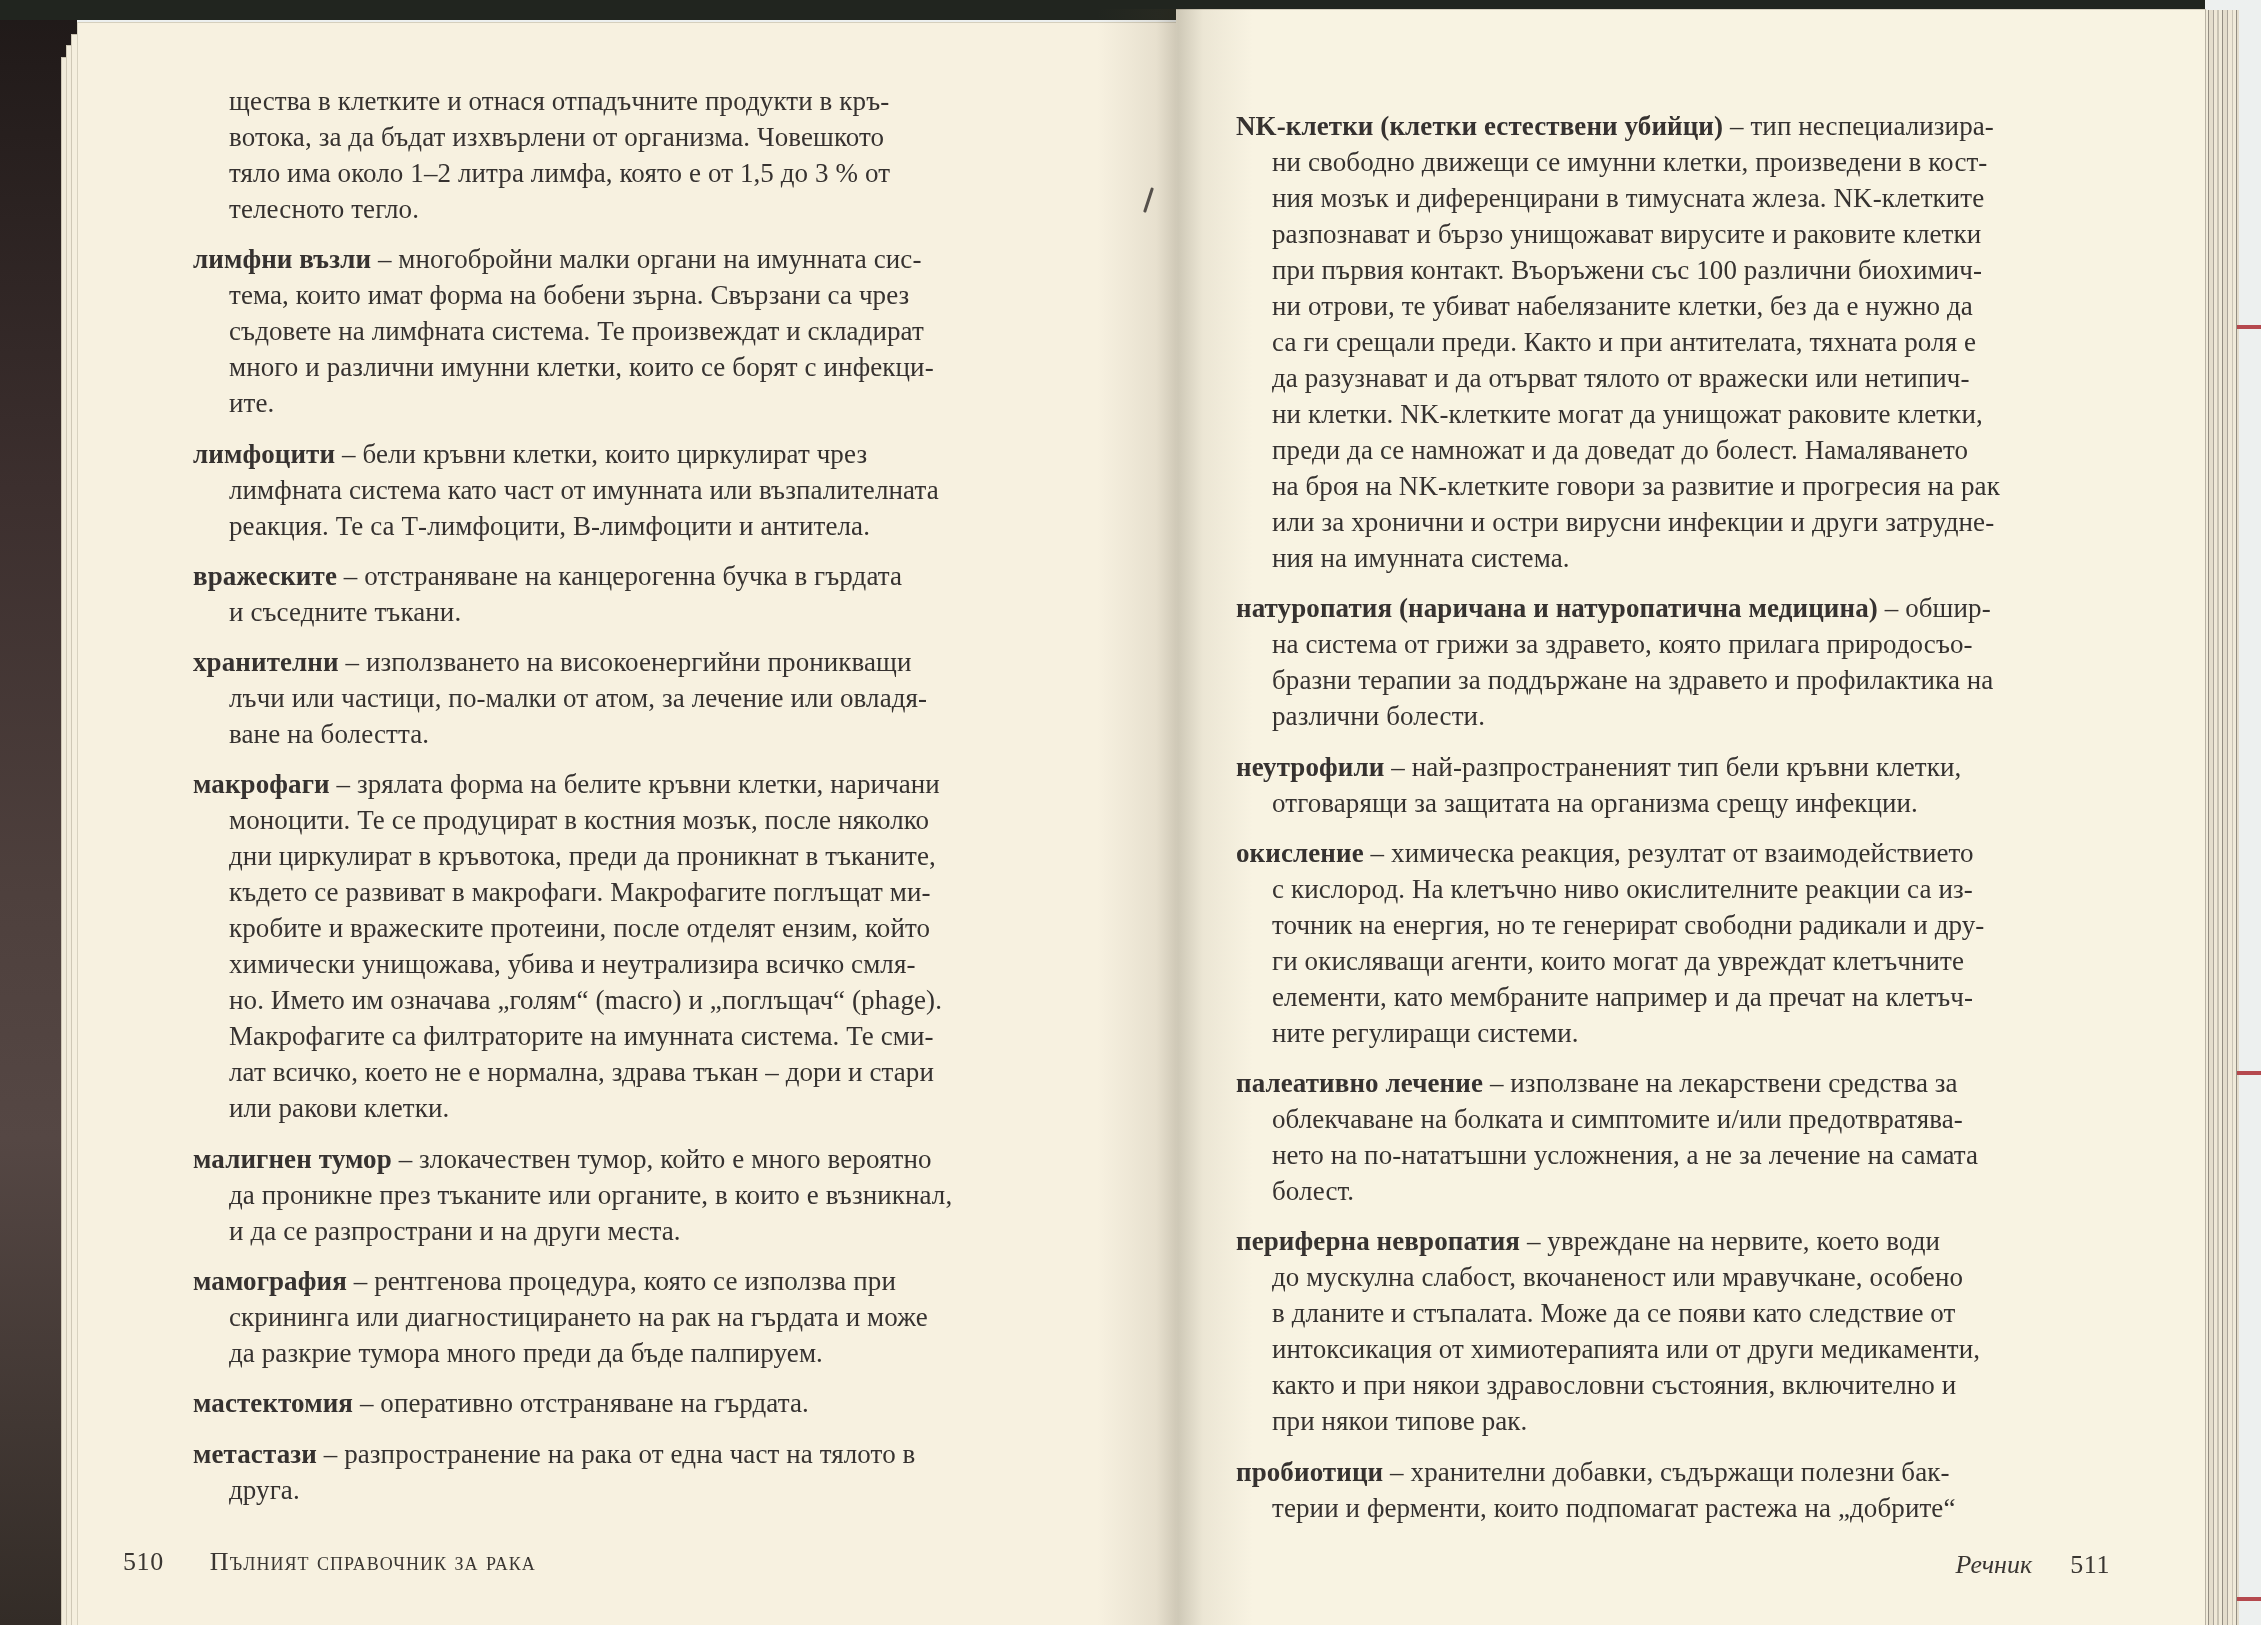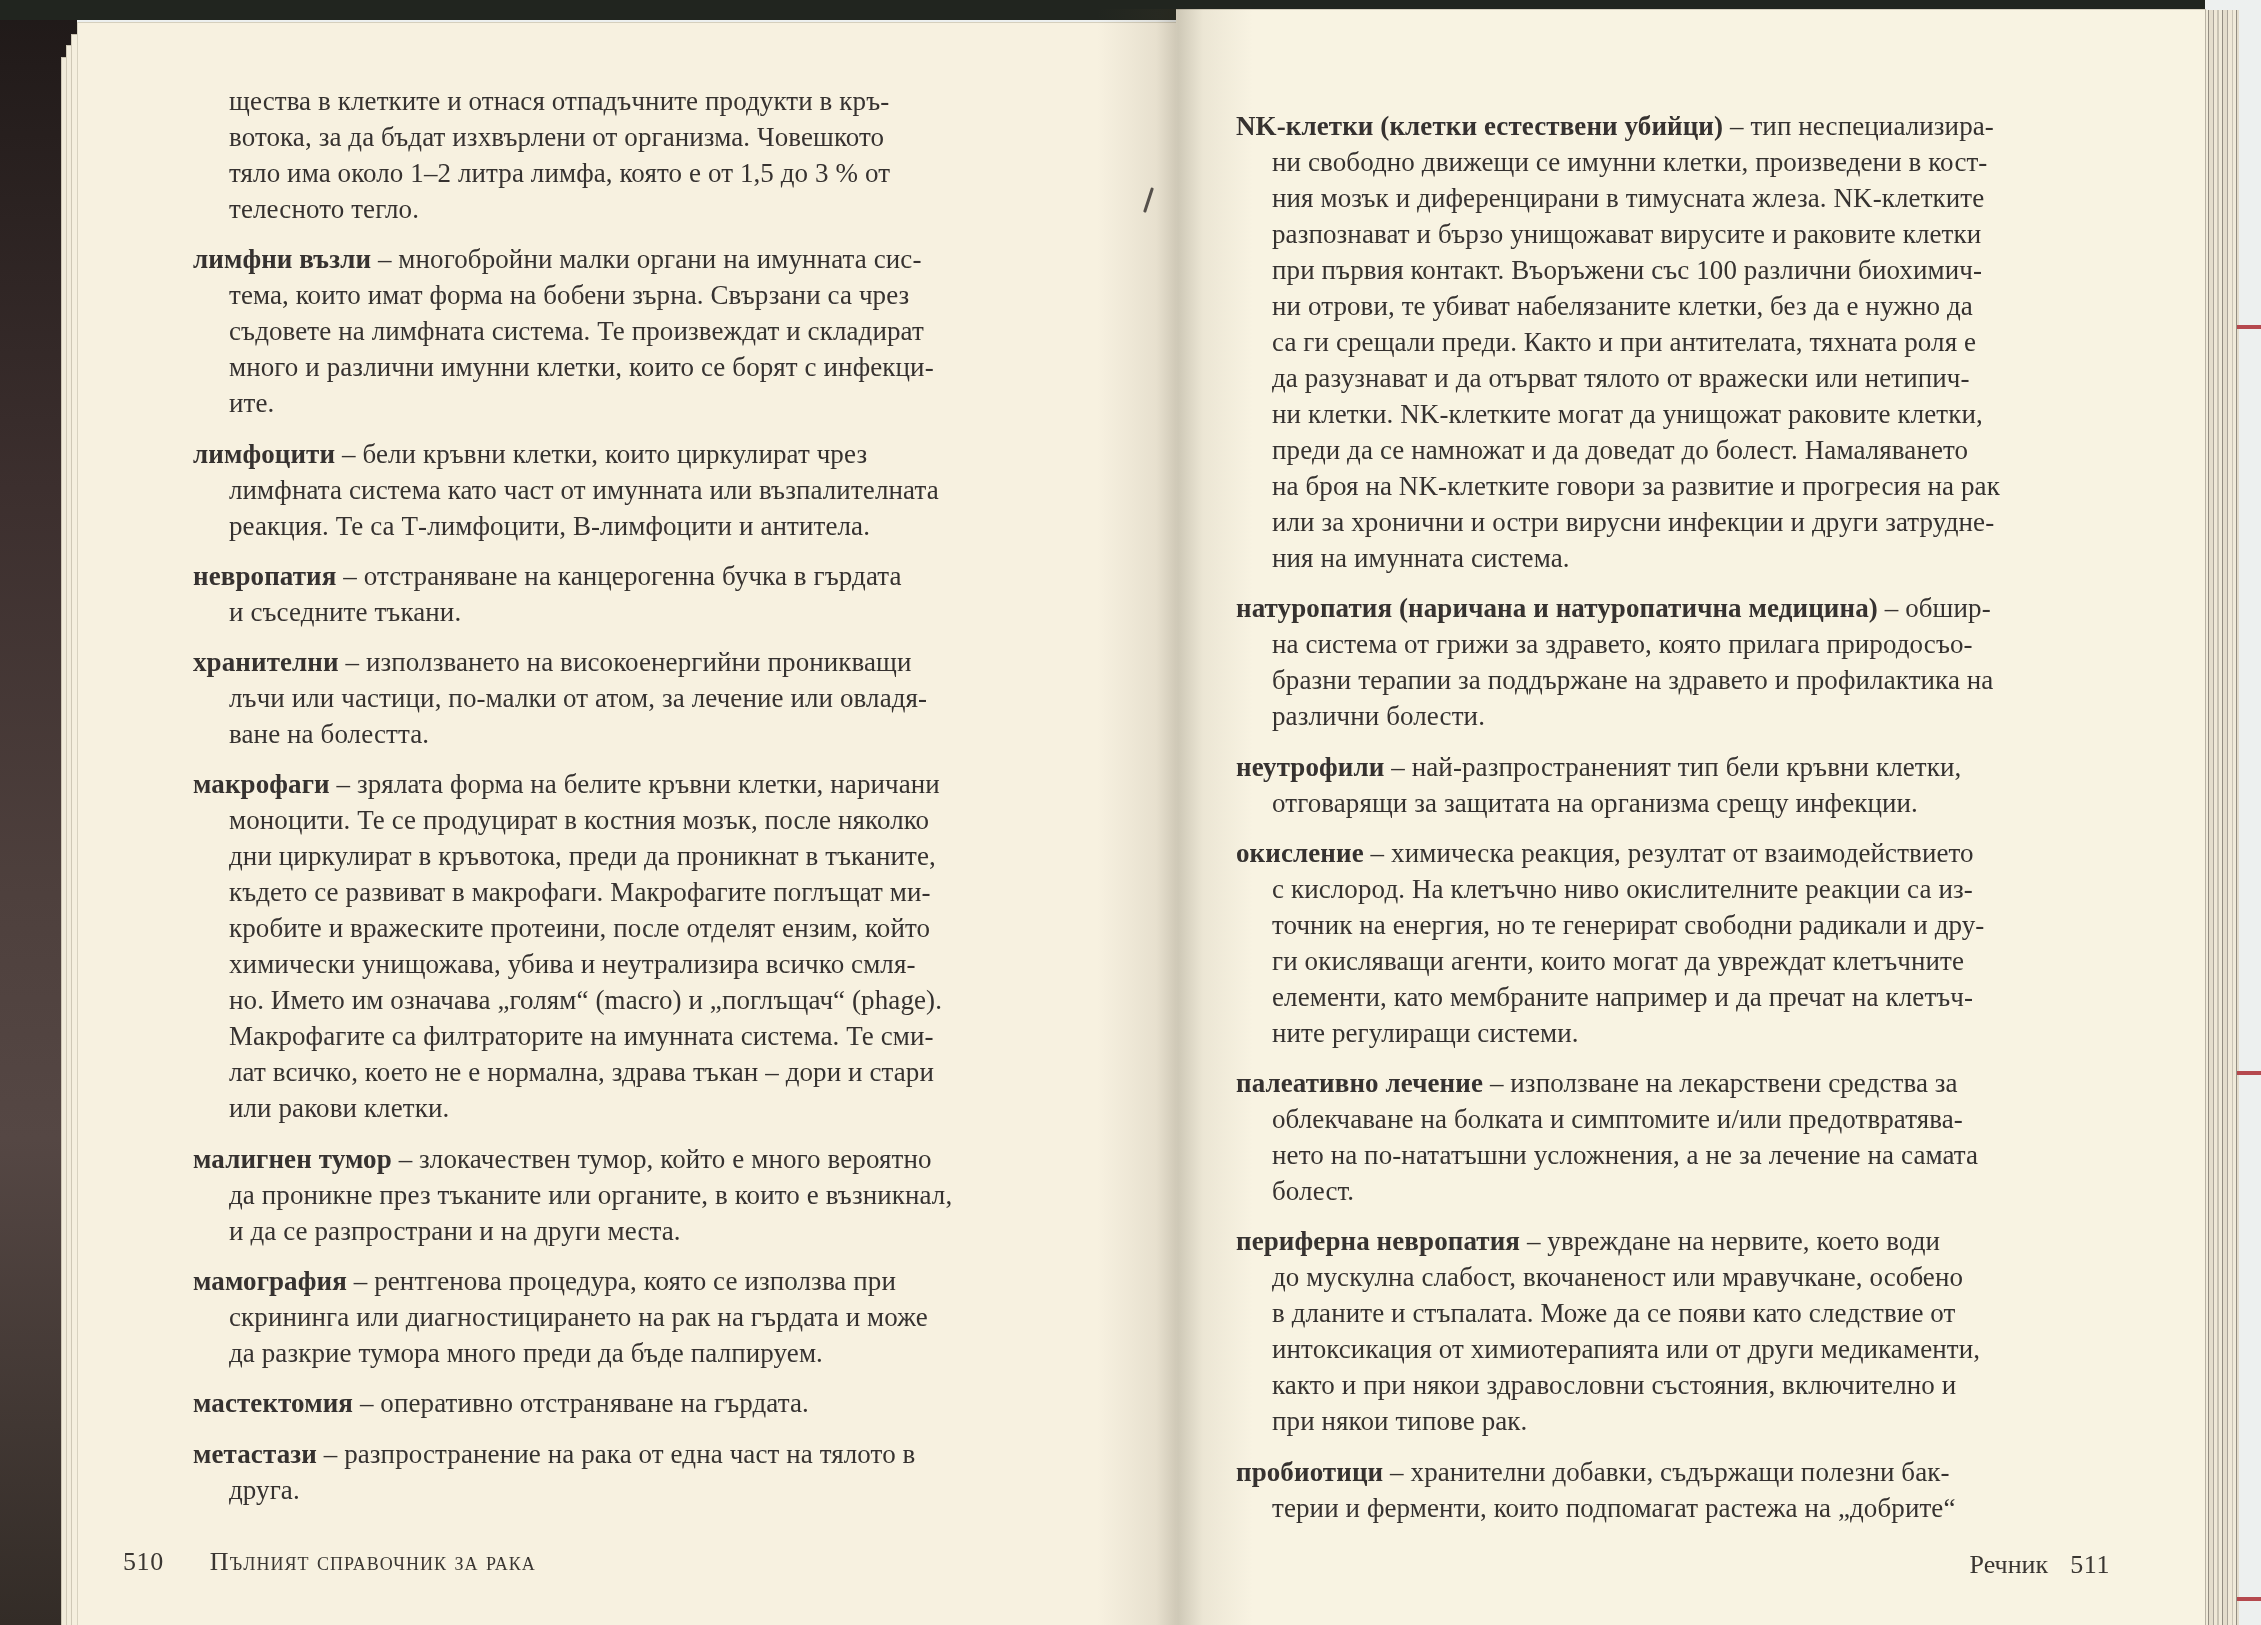--- a/index.html
+++ b/index.html
@@ -62,21 +62,21 @@
   .entry.flush{text-indent:0;}
   .entry b{font-weight:700;}
   .entry .body{white-space:pre-line;}
   .footer{
     position:absolute;font-size:26px;color:#3a3632;white-space:nowrap;
   }
   .footer-left{left:123px;top:1547px;}
   .footer-right{left:1558px;top:1550px;width:552px;text-align:right;}
   .pageno{letter-spacing:0.6px;text-align:center;}
   .booktitle{font-variant:small-caps;letter-spacing:1px;margin-left:46px;}
-  .sectiontitle{margin-right:22px;}
+  .sectiontitle{font-style:italic;margin-right:38px;}
 </style>
 </head>
 <body>
 
 <div class="cover-spine"></div>
 <div class="top-shadow"></div>
 <div class="stack-right"></div>
 <div class="red-line" style="top:325px"></div>
 <div class="red-line" style="top:1071px"></div>
 <div class="red-line" style="top:1597px"></div>
@@ -95,21 +95,21 @@
 тяло има около 1–2 литра лимфа, която е от 1,5 до 3 % от
 телесното тегло.</span></p>
     <p class="entry"><b>лимфни възли</b> <span class="body">– многобройни малки органи на имунната сис-
 тема, които имат форма на бобени зърна. Свързани са чрез
 съдовете на лимфната система. Те произвеждат и складират
 много и различни имунни клетки, които се борят с инфекци-
 ите.</span></p>
     <p class="entry"><b>лимфоцити</b> <span class="body">– бели кръвни клетки, които циркулират чрез
 лимфната система като част от имунната или възпалителната
 реакция. Те са Т-лимфоцити, В-лимфоцити и антитела.</span></p>
-    <p class="entry"><b>невропатия</b> <span class="body">– отстраняване на канцерогенна бучка в гърдата
+    <p class="entry"><b>вражеските</b> <span class="body">– отстраняване на канцерогенна бучка в гърдата
 и съседните тъкани.</span></p>
     <p class="entry"><b>хранителни</b> <span class="body">– използването на високоенергийни проникващи
 лъчи или частици, по-малки от атом, за лечение или овладя-
 ване на болестта.</span></p>
     <p class="entry"><b>макрофаги</b> <span class="body">– зрялата форма на белите кръвни клетки, наричани
 моноцити. Те се продуцират в костния мозък, после няколко
 дни циркулират в кръвотока, преди да проникнат в тъканите,
 където се развиват в макрофаги. Макрофагите поглъщат ми-
 кробите и вражеските протеини, после отделят ензим, който
 химически унищожава, убива и неутрализира всичко смля-

